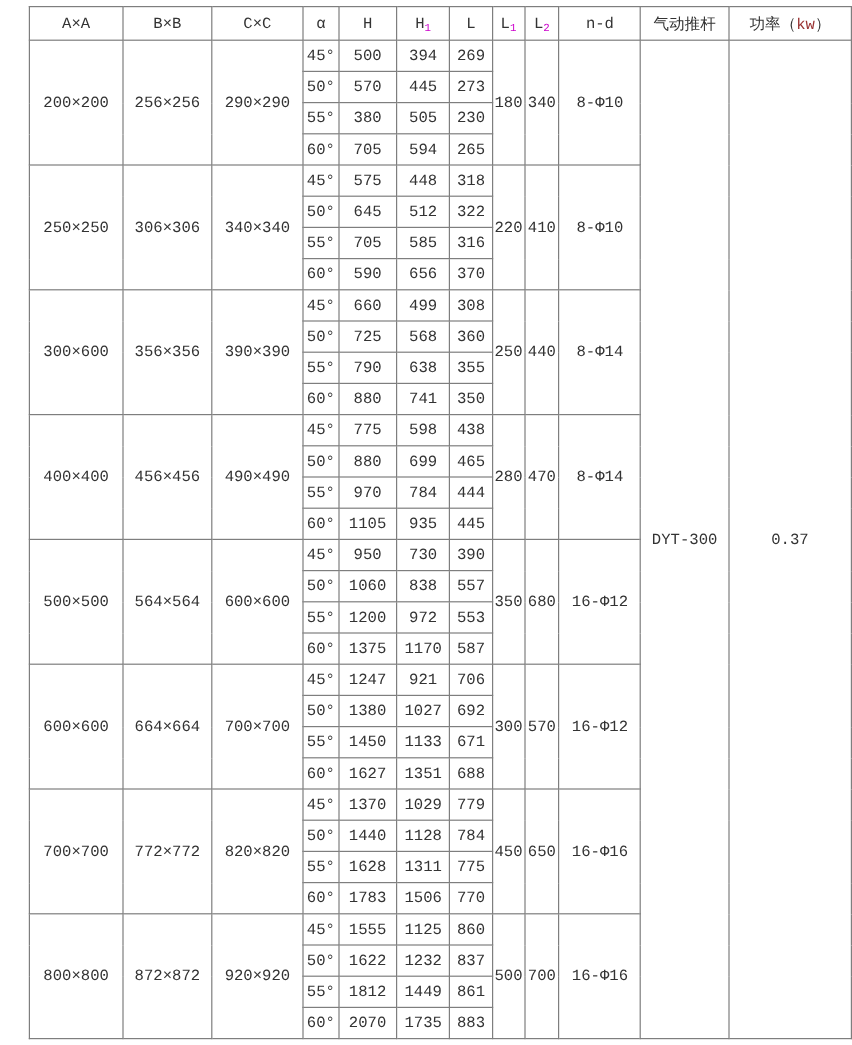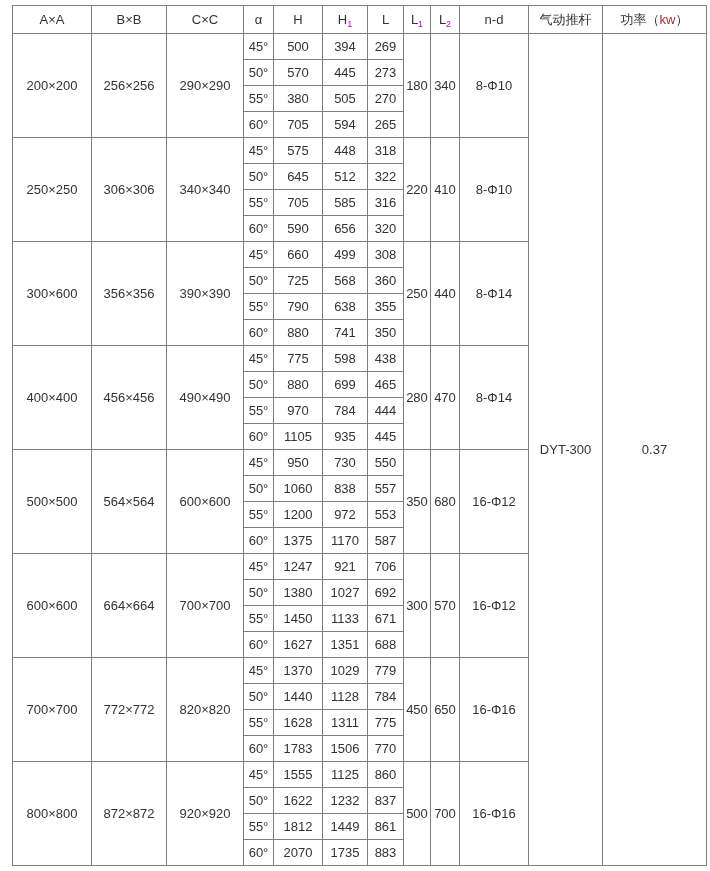--- a/index.html
+++ b/index.html
@@ -12,22 +12,23 @@
   }
   html,body{margin:0;padding:0;background:var(--bg);}
   body{
     width:710px;height:871px;overflow:hidden;
     font-family:"Liberation Sans","DejaVu Sans",sans-serif;
     color:var(--text);
   }
   table.spec{
     border-collapse:collapse;
     table-layout:fixed;
-    margin:5px 0 0 12px;
+    margin:5px 0 0 24px;
     border:1px solid var(--outer);
+    font-family:Liberation Mono, monospace;
   }
   table.spec td{
     border:1px solid var(--border);
     text-align:center;
     vertical-align:middle;
     font-size:13px;
     color:var(--text);
     padding:0;
     overflow:hidden;
     white-space:nowrap;
@@ -94,21 +95,21 @@
       <tr>
         <td>50°</td>
         <td>570</td>
         <td>445</td>
         <td>273</td>
       </tr>
       <tr>
         <td>55°</td>
         <td>380</td>
         <td>505</td>
-        <td>270</td>
+        <td>230</td>
       </tr>
       <tr>
         <td>60°</td>
         <td>705</td>
         <td>594</td>
         <td>265</td>
       </tr>
       <tr>
         <td rowspan="4">250×250</td>
         <td rowspan="4">306×306</td>
@@ -130,21 +131,21 @@
       <tr>
         <td>55°</td>
         <td>705</td>
         <td>585</td>
         <td>316</td>
       </tr>
       <tr>
         <td>60°</td>
         <td>590</td>
         <td>656</td>
-        <td>320</td>
+        <td>370</td>
       </tr>
       <tr>
         <td rowspan="4">300×600</td>
         <td rowspan="4">356×356</td>
         <td rowspan="4">390×390</td>
         <td>45°</td>
         <td>660</td>
         <td>499</td>
         <td>308</td>
         <td rowspan="4">250</td>
@@ -199,21 +200,21 @@
         <td>935</td>
         <td>445</td>
       </tr>
       <tr>
         <td rowspan="4">500×500</td>
         <td rowspan="4">564×564</td>
         <td rowspan="4">600×600</td>
         <td>45°</td>
         <td>950</td>
         <td>730</td>
-        <td>550</td>
+        <td>390</td>
         <td rowspan="4">350</td>
         <td rowspan="4">680</td>
         <td rowspan="4">16-Φ12</td>
       </tr>
       <tr>
         <td>50°</td>
         <td>1060</td>
         <td>838</td>
         <td>557</td>
       </tr>

